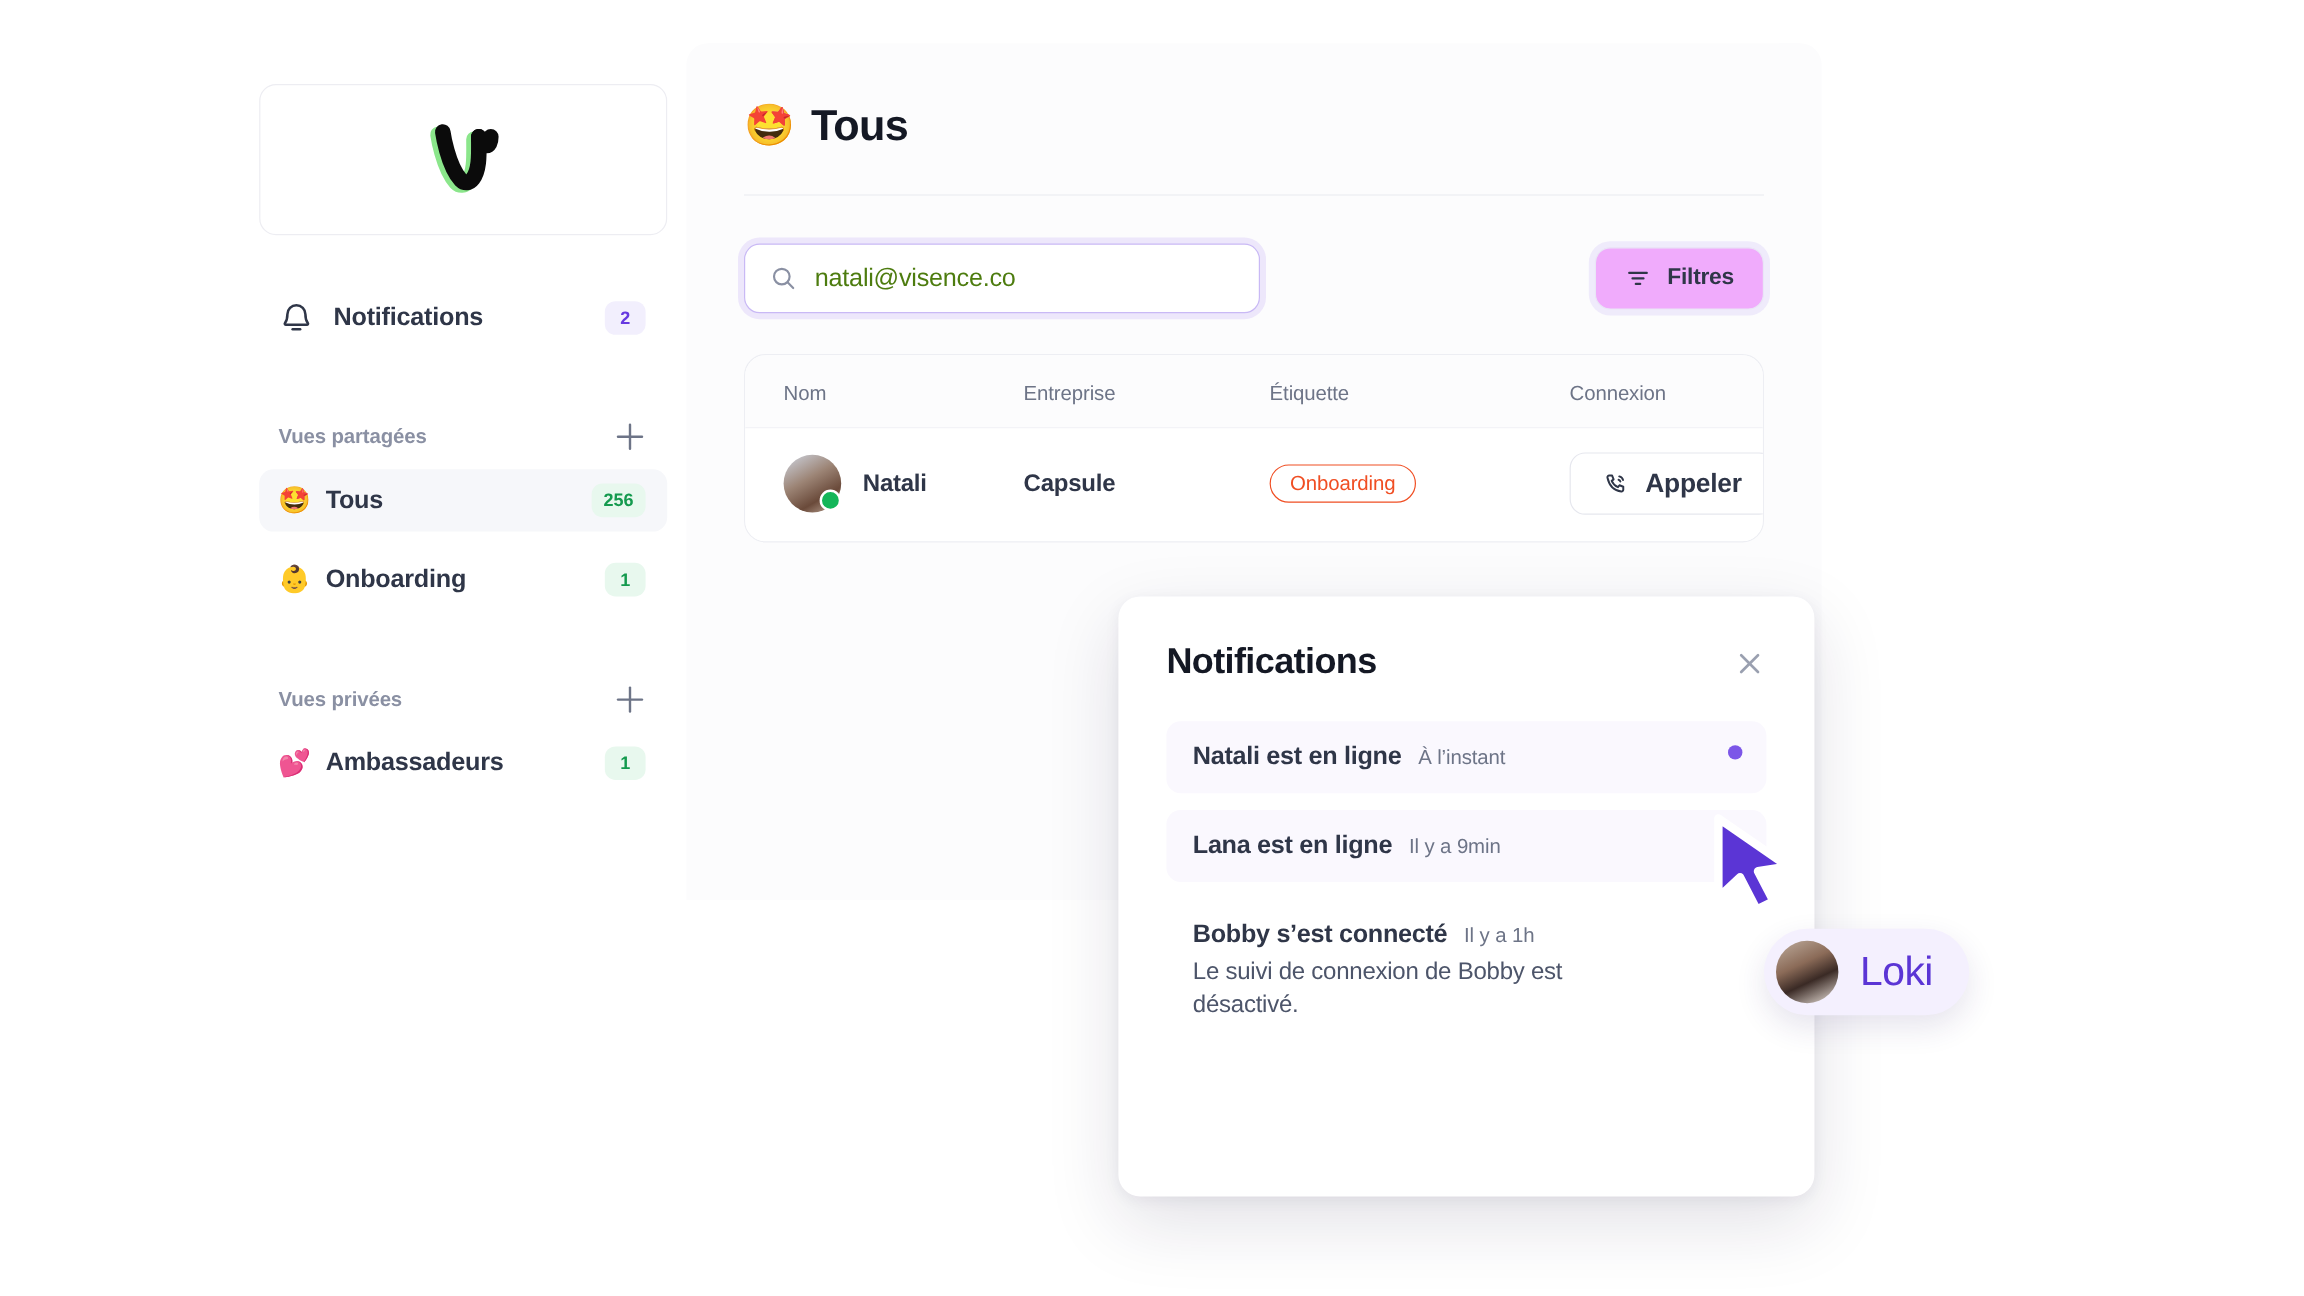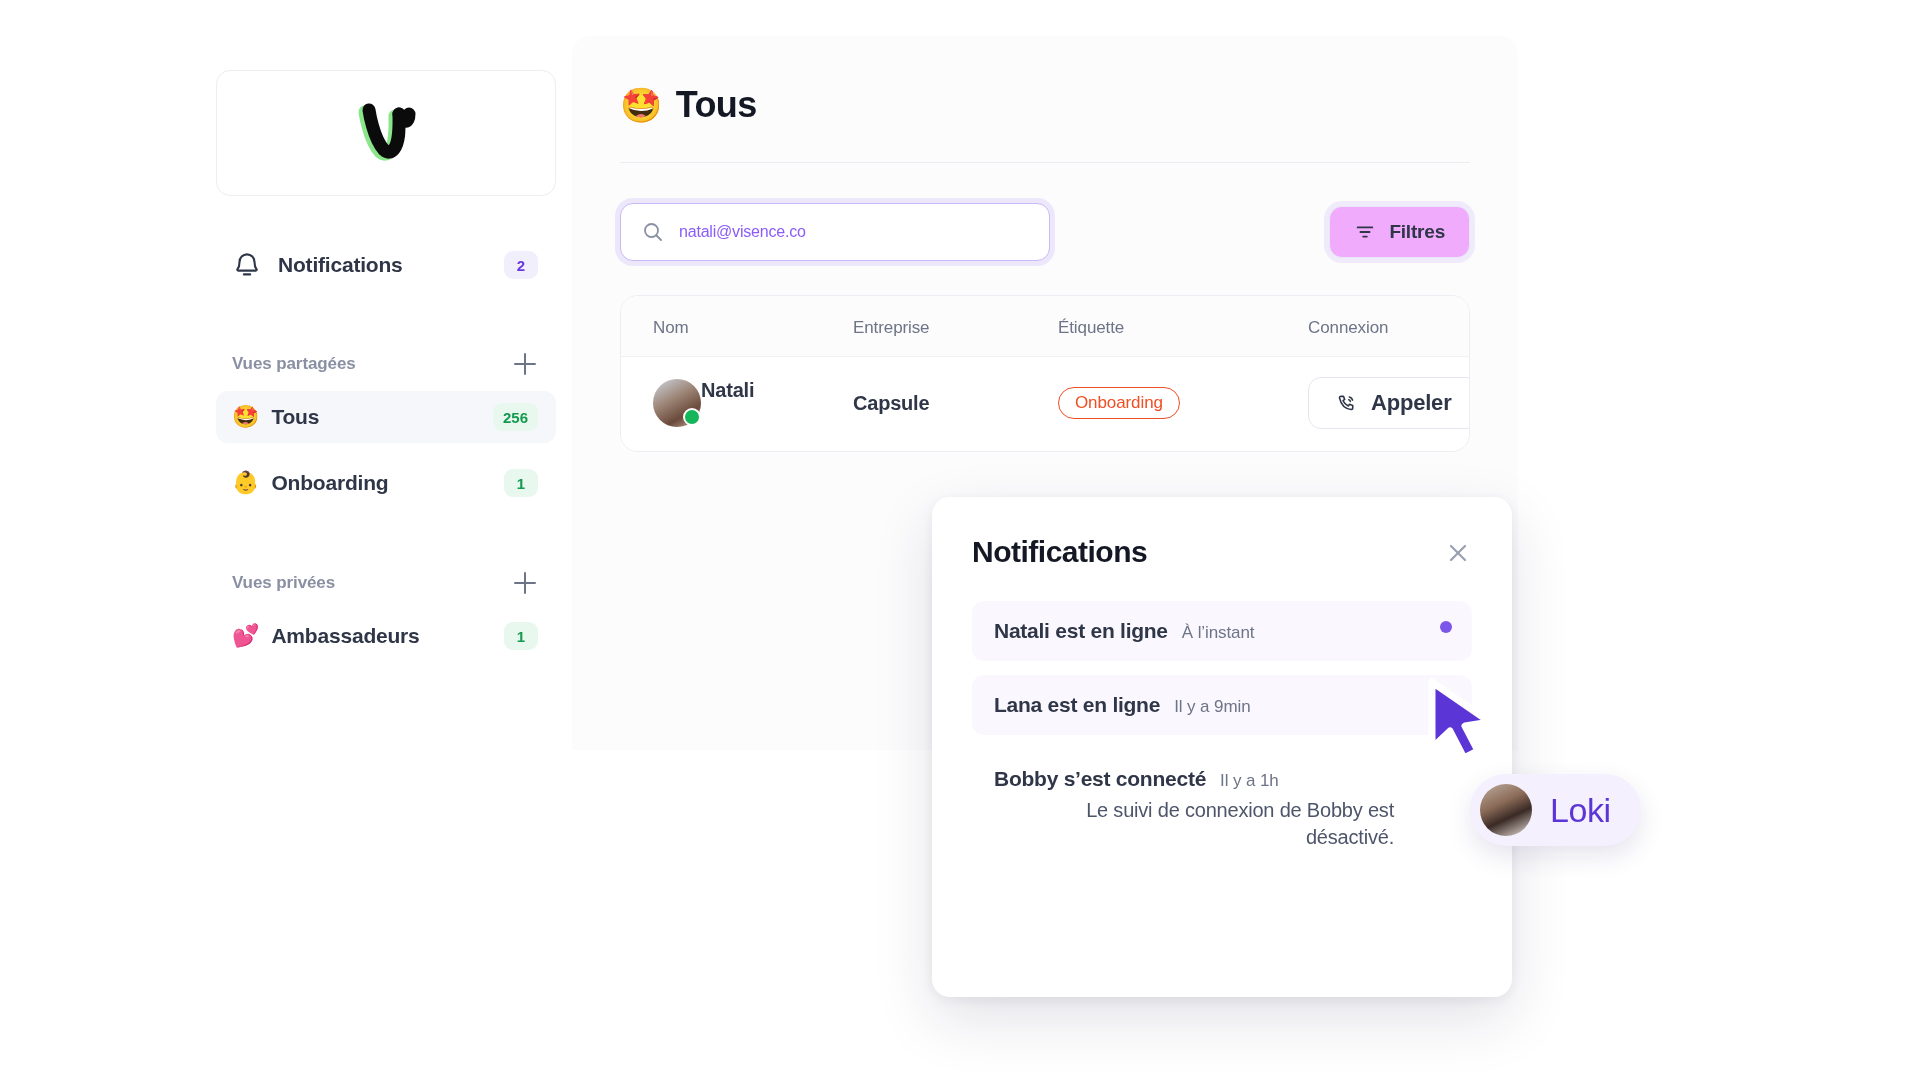--- a/index.html
+++ b/index.html
@@ -99,21 +99,21 @@
     border: 1.6px solid #c9b9f5; border-radius: 13px;
     background: #ffffff;
     box-shadow: 0 0 0 5px rgba(185,160,245,0.22);
     display: flex; align-items: center; gap: 14px;
     padding: 0 20px;
   }
   .search-icon { width: 24px; height: 24px; flex: 0 0 auto; }
   .search-input {
     border: 0; outline: 0; background: transparent;
     font-family: "Liberation Sans", sans-serif;
-    font-size: 16px; color: #8b5cf6; font-weight: 400;
+    font-size: 21px; color: #4d7c0f; font-weight: 400;
     width: 100%; letter-spacing: -0.2px;
   }
   .filters-btn {
     height: 52px; padding: 0 24px;
     background: #f0abfc; border: 1.4px solid #e9e6f6; border-radius: 13px;
     box-shadow: 0 0 0 5px rgba(185,160,245,0.18);
     display: flex; align-items: center; gap: 13px;
     cursor: pointer;
   }
   .filter-icon { width: 22px; height: 22px; }
@@ -132,21 +132,21 @@
     background: #fcfcfd;
     border-bottom: 1px solid #f0f1f5;
   }
   .t-head span { font-size: 17px; font-weight: 400; color: #6d7487; letter-spacing:-0.1px; }
   .t-row {
     display: grid; grid-template-columns: 200px 205px 250px 1fr;
     align-items: center;
     padding: 20px 32px 22px 32px;
     background: #ffffff;
   }
-  .cell-name { display: flex; align-items: flex-start; }
+  .cell-name { display: flex; align-items: center; gap: 18px; }
   .avatar {
     width: 48px; height: 48px; border-radius: 50%;
     position: relative; flex: 0 0 auto;
     background: linear-gradient(150deg,#cfd6e2 0%,#9c8475 42%,#6a4a3a 72%,#c9b3a4 100%);
     overflow: visible;
   }
   .avatar::after {
     content:""; position:absolute; right:0px; bottom:1px;
     width: 14px; height: 14px; border-radius:50%;
     background:#14b659; border:2.5px solid #fff;
@@ -173,21 +173,21 @@
     position: absolute; left: 932px; top: 497px;
     width: 580px; height: 500px;
     background: #ffffff; border-radius: 18px;
     box-shadow: 0 22px 60px rgba(28,25,63,0.13), 0 3px 12px rgba(28,25,63,0.06);
     padding: 38px 40px;
   }
   .notif-title-row { display:flex; align-items:flex-start; justify-content:space-between; }
   .notif-title { font-size: 30px; font-weight: 700; color:#141824; letter-spacing:-0.5px; }
   .close-icon { width: 28px; height: 28px; cursor:pointer; margin-top: 4px; }
 
-  .notif-list { margin-top: 32px; text-align: right; }
+  .notif-list { margin-top: 32px; }
   .notif-item {
     position: relative;
     padding: 18px 22px; border-radius: 12px;
   }
   .notif-item.unread { background: #faf8fe; }
   .notif-line { display:flex; align-items:baseline; gap: 14px; flex-wrap: wrap; }
   .notif-main { font-size: 21px; font-weight: 700; color:#2f3648; letter-spacing:-0.25px; }
   .notif-time { font-size: 17px; font-weight: 400; color:#6d7487; letter-spacing:-0.1px; }
   .notif-sub {
     margin-top: 6px; font-size: 20px; color:#4d556a; line-height: 1.35;

